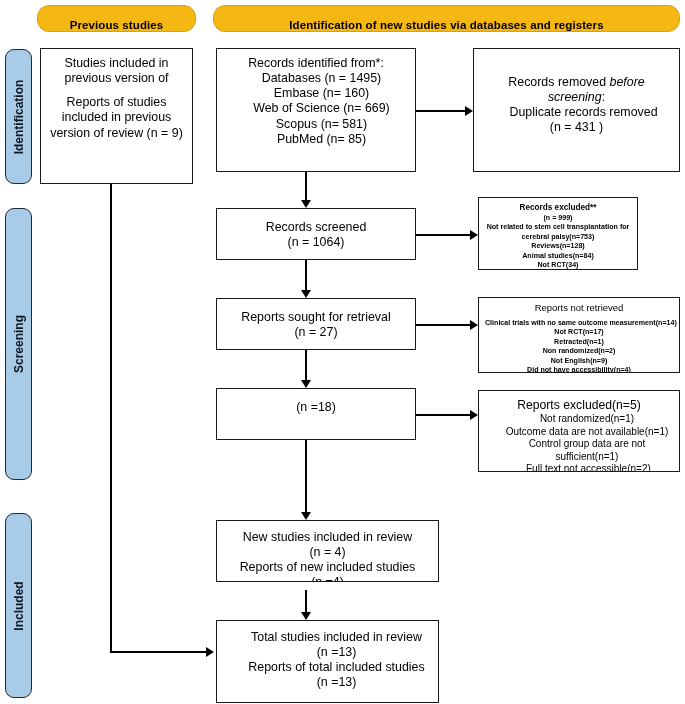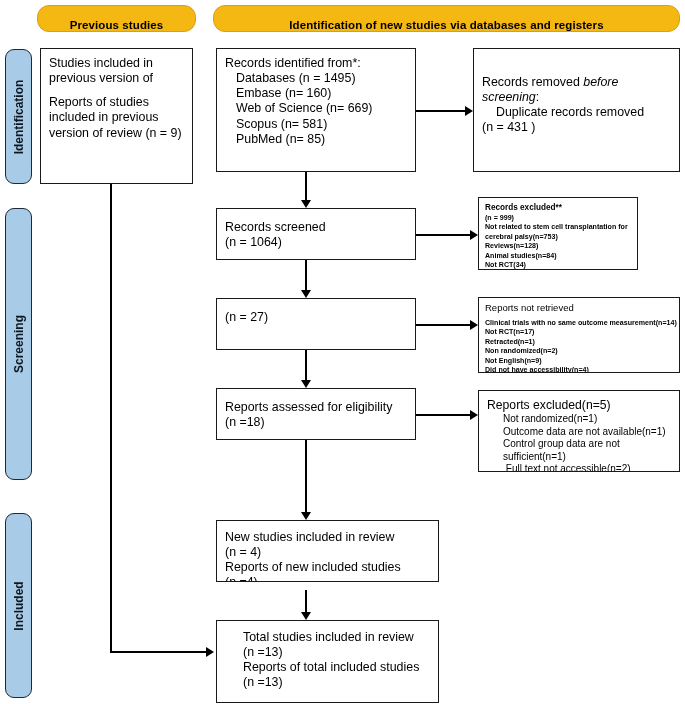--- a/index.html
+++ b/index.html
@@ -59,20 +59,21 @@
   .box {
     position: absolute;
     background: #ffffff;
     border: 1.6px solid #1a1a1a;
     box-sizing: border-box;
     padding: 7px 8px;
     font-size: 12.4px;
     line-height: 1.22;
     color: #000;
     overflow: hidden;
+    text-align: center;
   }
   .box.small {
     font-size: 7.1px;
     line-height: 1.34;
     font-weight: bold;
     padding: 5px 6px;
   }
   .box.small .hd {
     font-size: 8.2px;
     font-weight: bold;
@@ -179,41 +180,41 @@
     <div class="ln">Not RCT(34)</div>
   </div>
 
   <div class="ln-h" style="left:416px; top:234px; width:55px;"></div>
   <div class="arrow-r" style="left:470px; top:230px;"></div>
 
   <div class="ln-v" style="left:305px; top:260px; width:1.8px; height:32px;"></div>
   <div class="arrow-d" style="left:301px; top:290px;"></div>
 
   <div class="box" style="left:216px; top:298px; width:200px; height:52px; padding-top:11px;">
+    <div class="ln">Reports sought for retrieval</div>
     <div class="ln">(n = 27)</div>
   </div>
 
   <div class="box small" style="left:478px; top:297px; width:202px; height:76px; padding-top:4px;">
     <div class="ln hd" style="font-size:9.5px; font-weight:normal; margin-bottom:4px;">Reports not retrieved</div>
     <div class="ln">Clinical trials with no same outcome measurement(n=14)</div>
     <div class="ln">Not RCT(n=17)</div>
     <div class="ln">Retracted(n=1)</div>
     <div class="ln">Non randomized(n=2)</div>
     <div class="ln">Not English(n=9)</div>
     <div class="ln">Did not have accessibility(n=4)</div>
   </div>
 
   <div class="ln-h" style="left:416px; top:324px; width:55px;"></div>
   <div class="arrow-r" style="left:470px; top:320px;"></div>
 
   <div class="ln-v" style="left:305px; top:350px; width:1.8px; height:32px;"></div>
   <div class="arrow-d" style="left:301px; top:380px;"></div>
 
   <div class="box" style="left:216px; top:388px; width:200px; height:52px; padding-top:11px;">
-    <div class="ln">Reports assessed for eligibility</div>
     <div class="ln">(n =18)</div>
   </div>
 
   <div class="box medtitle" style="left:478px; top:390px; width:202px; height:82px; padding-top:7px; font-size:10px; line-height:1.25;">
     <div class="ln" style="font-size:12.2px;">Reports excluded(n=5)</div>
     <div class="ln ind1">Not randomized(n=1)</div>
     <div class="ln ind1">Outcome data are not available(n=1)</div>
     <div class="ln ind1">Control group data are not</div>
     <div class="ln ind1">sufficient(n=1)</div>
     <div class="ln ind1"> Full text not accessible(n=2)</div>

